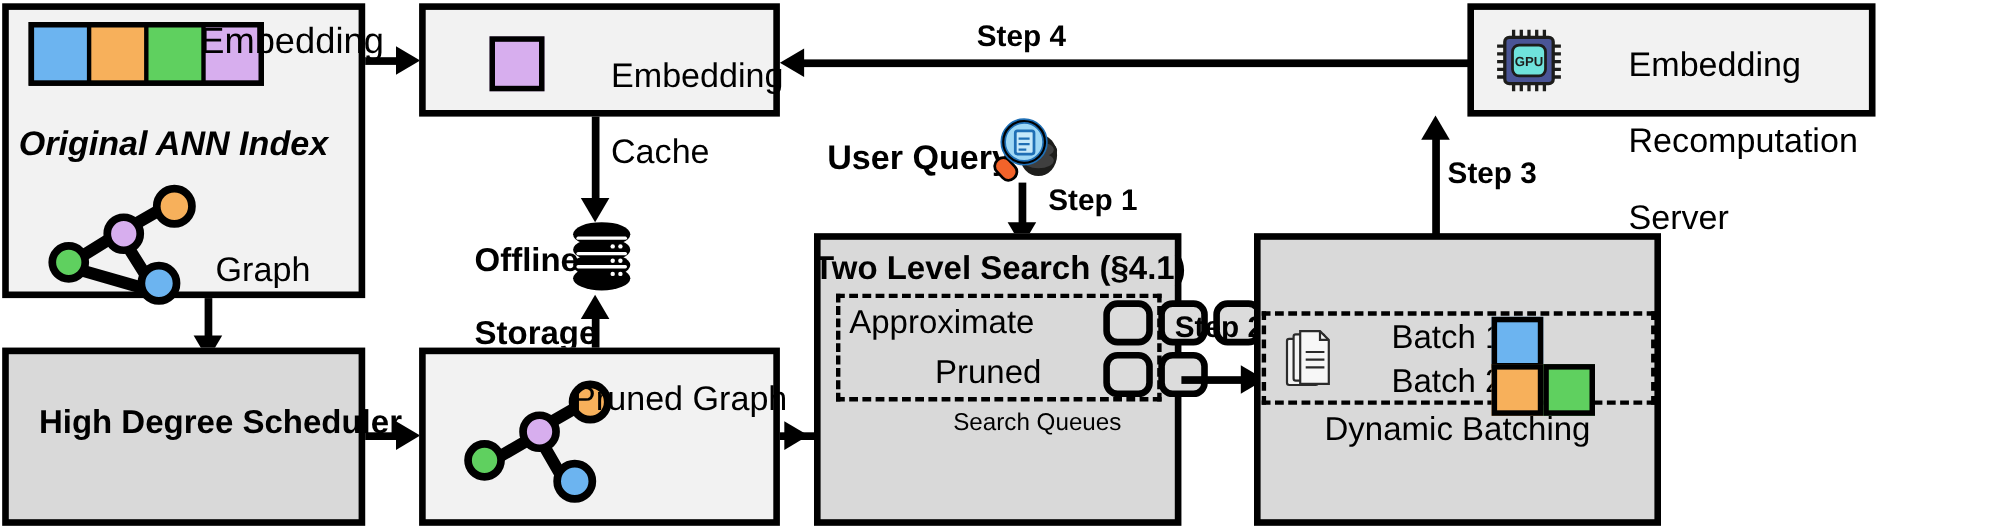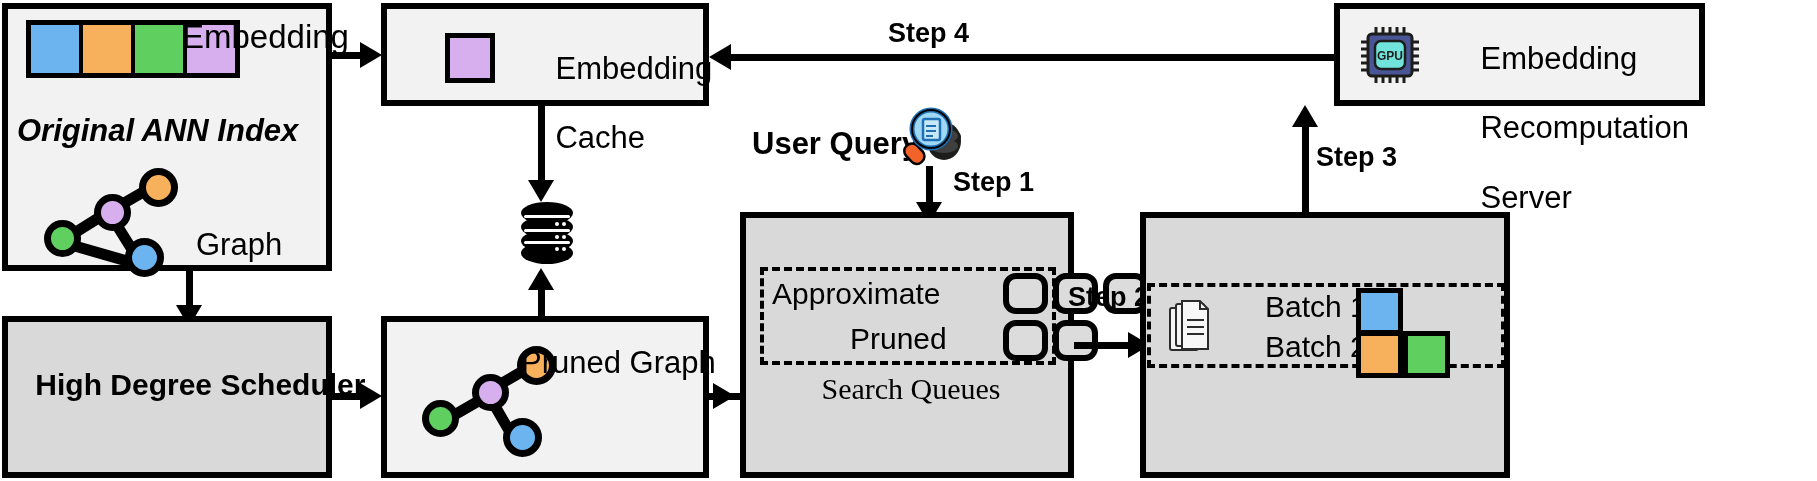--- a/index.html
+++ b/index.html
@@ -94,20 +94,24 @@
   </div>
   <div class="chip" style="left:445px;top:33px;width:50px;height:50px;background:#d7aeee;"></div>
   <div class="lbl" style="left:521px;top:17px;font-size:31px;">
     <span>Embedding</span><br>
     <span>Cache</span>
   </div>
 
   <div class="vline" style="left:538px;top:106px;height:78px;"></div>
   <div class="head down" style="left:528px;top:180px;"></div>
 
+  <div class="lbl bold" style="left:398px;top:186px;font-size:30px;text-align:right;width:112px;">
+    <span>Offline</span><br>
+    <span>Storage</span>
+  </div>
 
   <div class="db" style="left:521px;top:202px;width:52px;height:62px;">
     <div class="disc" style="top:0;width:52px;height:22px;"></div>
     <div class="disc" style="top:14px;width:52px;height:22px;"></div>
     <div class="disc" style="top:28px;width:52px;height:22px;"></div>
     <div class="disc" style="top:40px;width:52px;height:22px;"></div>
     <div class="sep" style="left:3px;top:13px;width:46px;"></div>
     <div class="sep" style="left:3px;top:27px;width:46px;"></div>
     <div class="sep" style="left:3px;top:39px;width:46px;"></div>
     <div class="dot" style="left:34px;top:20px;"></div>
@@ -152,33 +156,34 @@
     <line x1="28" y1="26" x2="38" y2="26" stroke="#1f6fb5" stroke-width="2"></line>
     <line x1="28" y1="31" x2="35" y2="31" stroke="#1f6fb5" stroke-width="2"></line>
   </svg>
 
   <div class="vline" style="left:926px;top:166px;height:42px;"></div>
   <div class="head down" style="left:916px;top:202px;"></div>
   <div class="lbl bold" style="left:953px;top:167px;font-size:27px;">Step 1</div>
 
   <div class="box gray" style="left:740px;top:212px;width:334px;height:266px;">
   </div>
+  <div class="lbl bold ctr" style="left:740px;top:228px;width:334px;font-size:30px;">Two Level Search (§4.1)</div>
 
   <div class="dashed" style="left:760px;top:267px;width:296px;height:98px;"></div>
 
   <div class="lbl" style="left:772px;top:277px;font-size:30px;">Approximate</div>
   <div class="slot" style="left:1003px;top:273px;width:45px;height:41px;"></div>
   <div class="slot" style="left:1053px;top:273px;width:45px;height:41px;"></div>
   <div class="slot" style="left:1103px;top:273px;width:45px;height:41px;"></div>
 
   <div class="lbl" style="left:850px;top:322px;font-size:30px;">Pruned</div>
   <div class="slot" style="left:1003px;top:320px;width:45px;height:41px;"></div>
   <div class="slot" style="left:1053px;top:320px;width:45px;height:41px;"></div>
 
-  <div class="lbl ctr" style="left:744px;top:372px;width:334px;font-size:30px;font-family:Liberation Serif, serif;">Search Queues</div>
+  <div class="lbl ctr" style="left:776px;top:372px;width:334px;font-size:22px;">Search Queues</div>
 
   <div class="hline" style="left:1074px;top:342px;width:68px;"></div>
   <div class="head right" style="left:1128px;top:332px;"></div>
   <div class="lbl bold" style="left:1068px;top:282px;font-size:27px;">Step 2</div>
 
   <div class="box gray" style="left:1140px;top:212px;width:370px;height:266px;">
   </div>
 
   <div class="dashed" style="left:1147px;top:283px;width:358px;height:85px;"></div>
 
@@ -192,20 +197,21 @@
     <line x1="19" y1="34" x2="36" y2="34" stroke="#2b2b2b" stroke-width="2"></line>
   </svg>
 
   <div class="lbl" style="left:1265px;top:290px;font-size:30px;">Batch 1</div>
   <div class="chip" style="left:1356px;top:288px;width:47px;height:47px;background:#6cb4f0;"></div>
 
   <div class="lbl" style="left:1265px;top:330px;font-size:30px;">Batch 2</div>
   <div class="chip" style="left:1356px;top:331px;width:47px;height:47px;background:#f7b05b;"></div>
   <div class="chip" style="left:1403px;top:331px;width:47px;height:47px;background:#5fd05f;"></div>
 
+  <div class="lbl ctr" style="left:1140px;top:374px;width:370px;font-size:30px;">Dynamic Batching</div>
 
   <div class="vline" style="left:1302px;top:125px;height:88px;"></div>
   <div class="head up" style="left:1292px;top:105px;"></div>
   <div class="lbl bold" style="left:1316px;top:142px;font-size:27px;">Step 3</div>
 
   <div class="box" style="left:1334px;top:3px;width:371px;height:103px;">
   </div>
 
   <svg style="position:absolute;left:1359px;top:25px;width:62px;height:60px;" viewBox="0 0 62 60">
     <g stroke="#1d1d1b" stroke-width="3">

